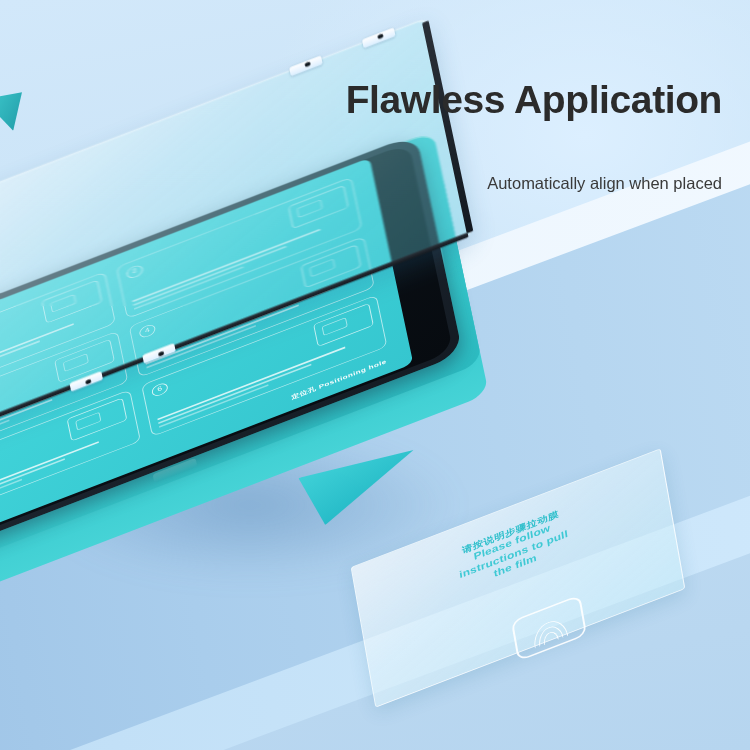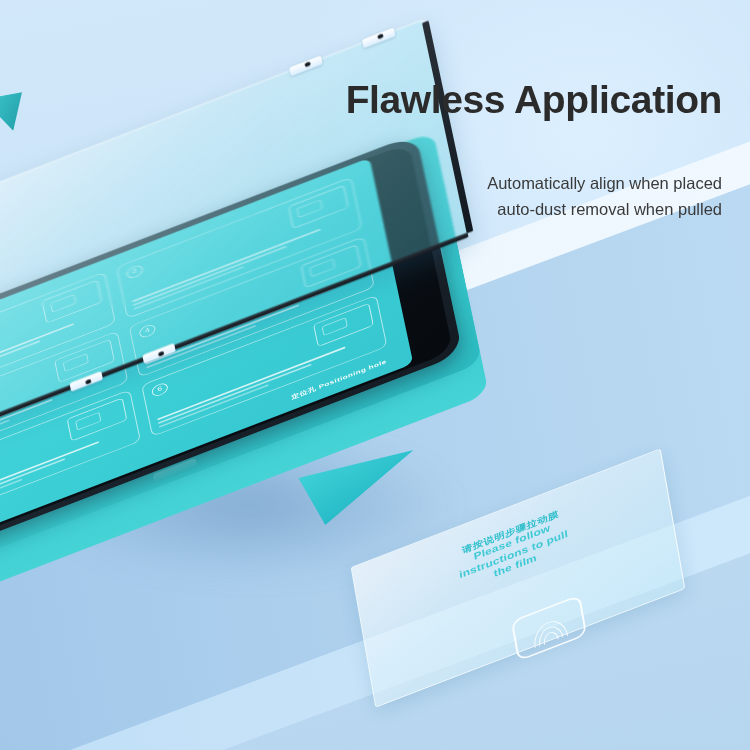--- a/index.html
+++ b/index.html
@@ -398,16 +398,15 @@
   </div>
   <div class="fingerprint">
     <i class="fp1"></i>
     <i class="fp2"></i>
     <i class="fp3"></i>
   </div>
 
   <div class="headline">Flawless Application</div>
   <div class="subcopy">
     <div>Automatically align when placed</div>
-    <div>auto-dust removal when pulled</div>
   </div>
 
 </div>
 
 </body></html>

